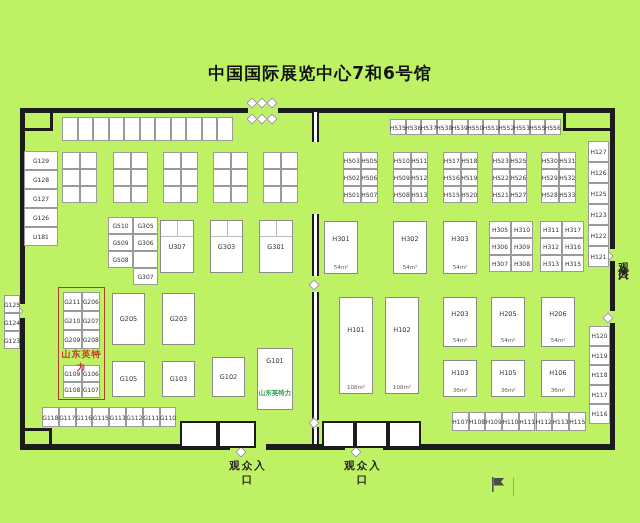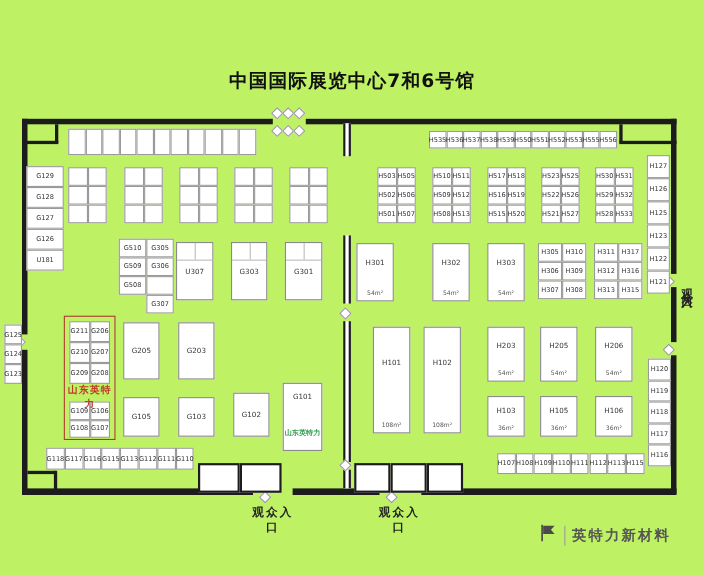--- a/index.html
+++ b/index.html
@@ -307,15 +307,14 @@
   <div id="ent-side" style="left:617px;top:254px;">观众入口</div>
 
   <div id="watermark">
     <span>
       <svg width="17" height="17" viewBox="0 0 18 18">
         <path d="M3 1v16" stroke="#4a4a4a" stroke-width="1.6"></path>
         <path d="M4 2h11l-3.5 4 3.5 4H4z" fill="#4a4a4a"></path>
       </svg>
     </span>
     <span id="wm-divider"></span>
-    <span id="wm-text">英特力新材料</span>
   </div>
 </div>
 
 </body></html>

